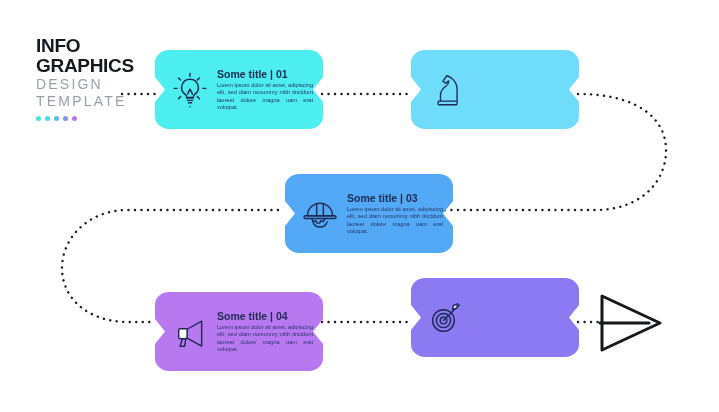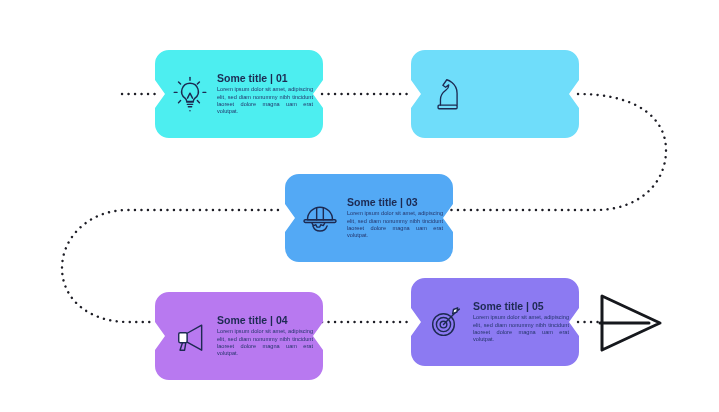--- a/index.html
+++ b/index.html
@@ -58,21 +58,21 @@
     top: 0;
     width: 719px;
     height: 412px;
     pointer-events: none;
   }
 
   
   .card {
     position: absolute;
     width: 168px;
-    height: 88px;
+    height: 79px;
   }
   .card-shape {
     position: absolute;
     inset: 0;
     width: 100%;
     height: 100%;
   }
   .card-inner {
     position: absolute;
     inset: 0;
@@ -118,20 +118,33 @@
     top: 292px;
     width: 68px;
     height: 62px;
   }
 </style>
 </head>
 <body>
 
 <div id="canvas">
 
+  <div id="title-block">
+    <div class="t-info">INFO</div>
+    <div class="t-graphics">GRAPHICS</div>
+    <div class="t-design">DESIGN</div>
+    <div class="t-template">TEMPLATE</div>
+    <div id="dot-row">
+        <i style="background: rgb(63, 232, 224);"></i>
+        <i style="background: rgb(73, 217, 239);"></i>
+        <i style="background: rgb(87, 185, 243);"></i>
+        <i style="background: rgb(142, 140, 242);"></i>
+        <i style="background: rgb(183, 117, 239);"></i>
+      </div>
+  </div>
 
   <svg id="connectors" viewBox="0 0 719 412" xmlns="http://www.w3.org/2000/svg">
     <g fill="none" stroke="#1d1d25" stroke-width="2.4" stroke-linecap="round" stroke-dasharray="0.1 6.4">
 
       <path d="M122,94 L156,94"></path>
 
       <path d="M322,94 L412,94"></path>
 
       <path d="M578,94 C 640,94 666,120 666,150 C 666,186 636,210 596,210 L444,210"></path>
 
@@ -235,24 +248,20 @@
       <div class="card-icon">
         <svg viewBox="0 0 48 48" width="40" height="40" fill="none" stroke="#1d2a52" stroke-width="1.7" stroke-linecap="round" stroke-linejoin="round">
           <circle cx="21" cy="27" r="13"></circle>
           <circle cx="21" cy="27" r="8.5"></circle>
           <circle cx="21" cy="27" r="4"></circle>
           <path d="M21 27 L38 10"></path>
           <path d="M33 9 l5 -2 l-1 5 l-5 2 z" fill="#ffffff"></path>
           <path d="M38 10 l2 -1.5"></path>
         </svg>
       </div>
-      <div class="card-text">
-        <div class="card-title">Some title  |  05</div>
-        <div class="card-body">Lorem ipsum dolor sit amet, adipiscing elit, sed diam nonummy nibh tincidunt laoreet dolore magna uam erat volutpat.</div>
-      </div>
     </div>
   </div>
 
   <svg id="end-arrow" viewBox="0 0 68 62" xmlns="http://www.w3.org/2000/svg">
     <path fill="none" stroke="#16181d" stroke-width="3" stroke-linejoin="round" stroke-linecap="round" d="M5,4 L63,31 L5,58 Z"></path>
     <path fill="none" stroke="#16181d" stroke-width="3" stroke-linecap="round" d="M3,31 H52"></path>
   </svg>
 
 </div>
 

